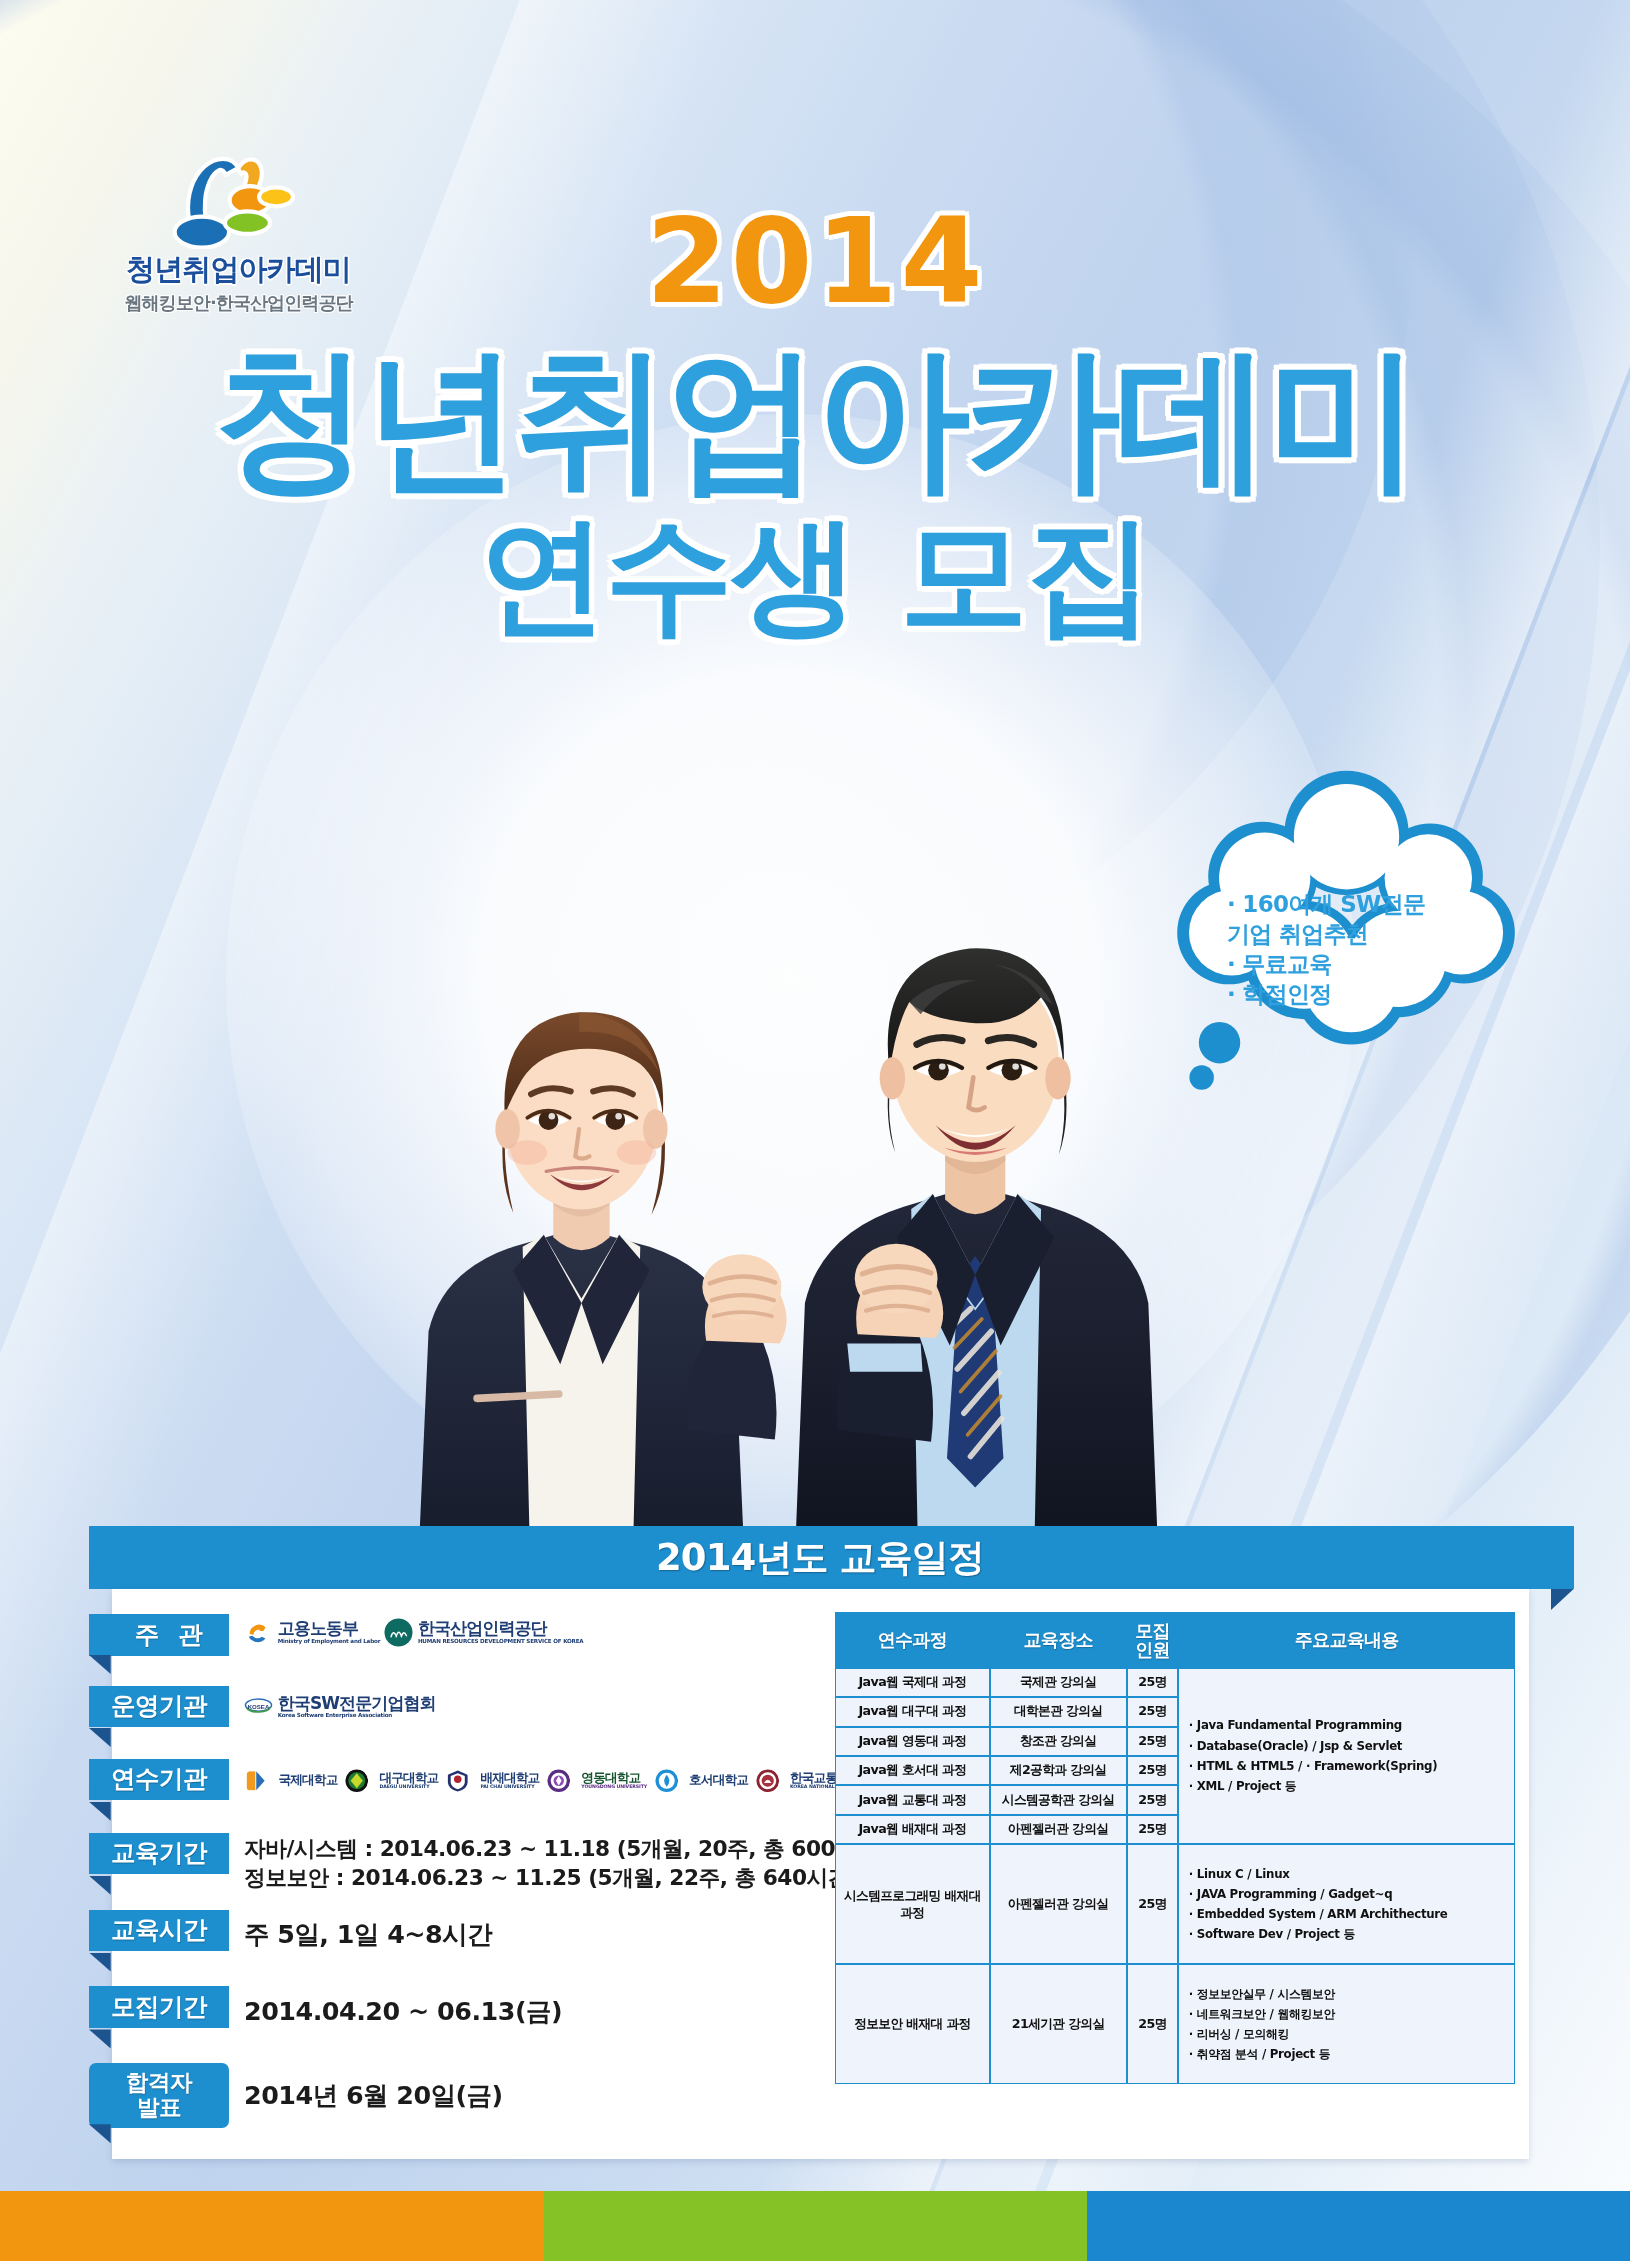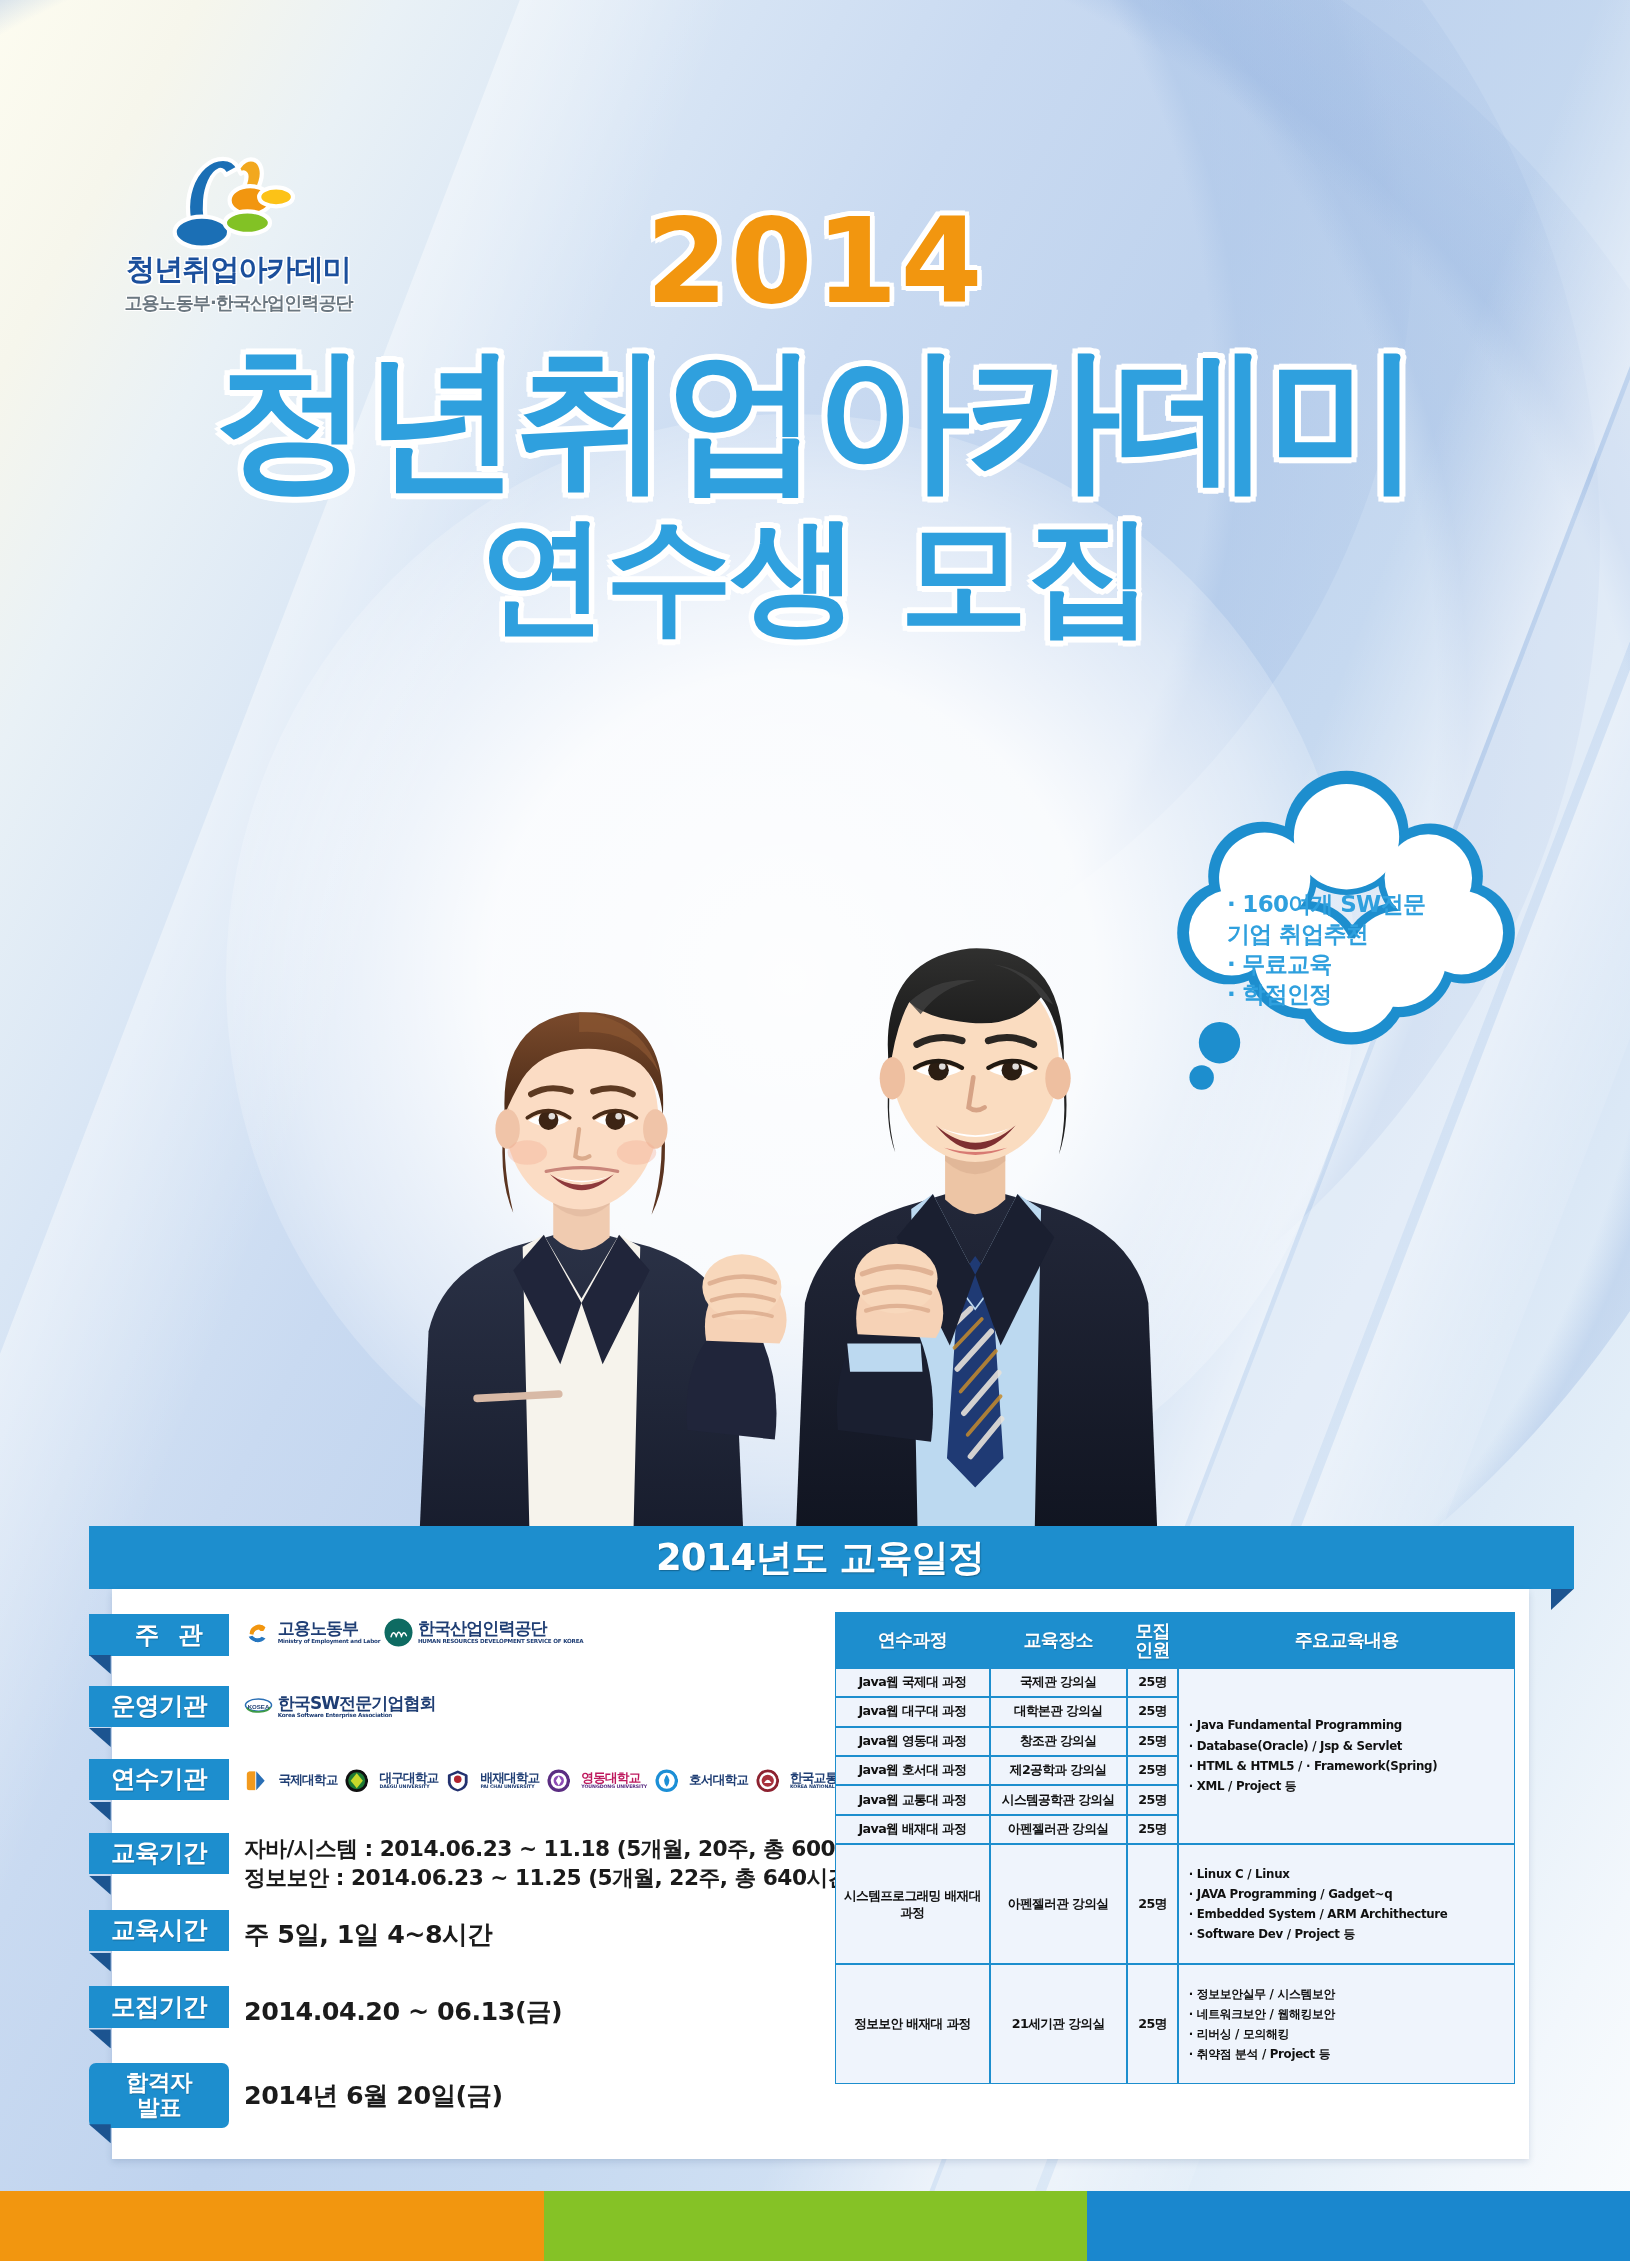--- a/index.html
+++ b/index.html
@@ -153,21 +153,21 @@
                  L138 72 C134 64 130 60 124 62 C108 68 96 98 94 126 C92 152 96 180 104 200 Z" fill="#1B6FB5"></path>
         <ellipse cx="87" cy="194" rx="58" ry="33" fill="#1B6FB5"></ellipse>
         <path d="M164 58 C172 44 186 36 198 40 C214 46 218 66 212 86 C208 100 202 112 198 120
                  L170 112 C176 100 182 86 182 76 C182 68 176 64 170 70 Z" fill="#F2A81E"></path>
         <ellipse cx="190" cy="126" rx="44" ry="30" fill="#F2960F"></ellipse>
         <ellipse cx="184" cy="174" rx="48" ry="24" fill="#82C225"></ellipse>
         <ellipse cx="245" cy="119" rx="36" ry="20" fill="#FCC217"></ellipse>
       </g>
     </svg>
     <div class="logo-title">청년취업아카데미</div>
-    <div class="logo-sub">고용노동부·한국산업인력공단</div>
+    <div class="logo-sub">웹해킹보안·한국산업인력공단</div>
   </div>
 
   <div id="headline">
     <div class="hl-year">2014</div>
     <div class="hl-main">청년취업아카데미</div>
     <div class="hl-sub">연수생 모집</div>
   </div>
 
   <div id="people">
     <svg viewBox="0 0 1860 1760" preserveAspectRatio="xMidYMax meet">
@@ -435,21 +435,21 @@
           </div>
         </div>
         <div class="uni">
           <svg class="uni-badge" viewBox="0 0 50 50">
             <circle cx="25" cy="25" r="24" fill="#5B2D82"></circle>
               <circle cx="25" cy="25" r="17" fill="#fff"></circle>
             <circle cx="25" cy="25" r="11" fill="#8E4BB5"></circle>
             <path d="M25 15 L31 25 L25 35 L19 25 Z" fill="#fff"></path>
           </svg>
           <div class="uni-txt">
-            <span class="uni-ko" style="color:#be185d;">영동대학교</span>
+            <span class="uni-ko" style="color:#14532d;">영동대학교</span>
             <span class="uni-en" style="color:#5B2D82;">YOUNGDONG UNIVERSITY</span>
           </div>
         </div>
         <div class="uni">
           <svg class="uni-badge" viewBox="0 0 50 50">
             <circle cx="25" cy="25" r="24" fill="#1C8FD6"></circle>
               <circle cx="25" cy="25" r="17" fill="#fff"></circle>
             <path d="M25 12 Q36 25 25 38 Q14 25 25 12 Z" fill="#1C8FD6"></path>
           </svg>
           <div class="uni-txt">

